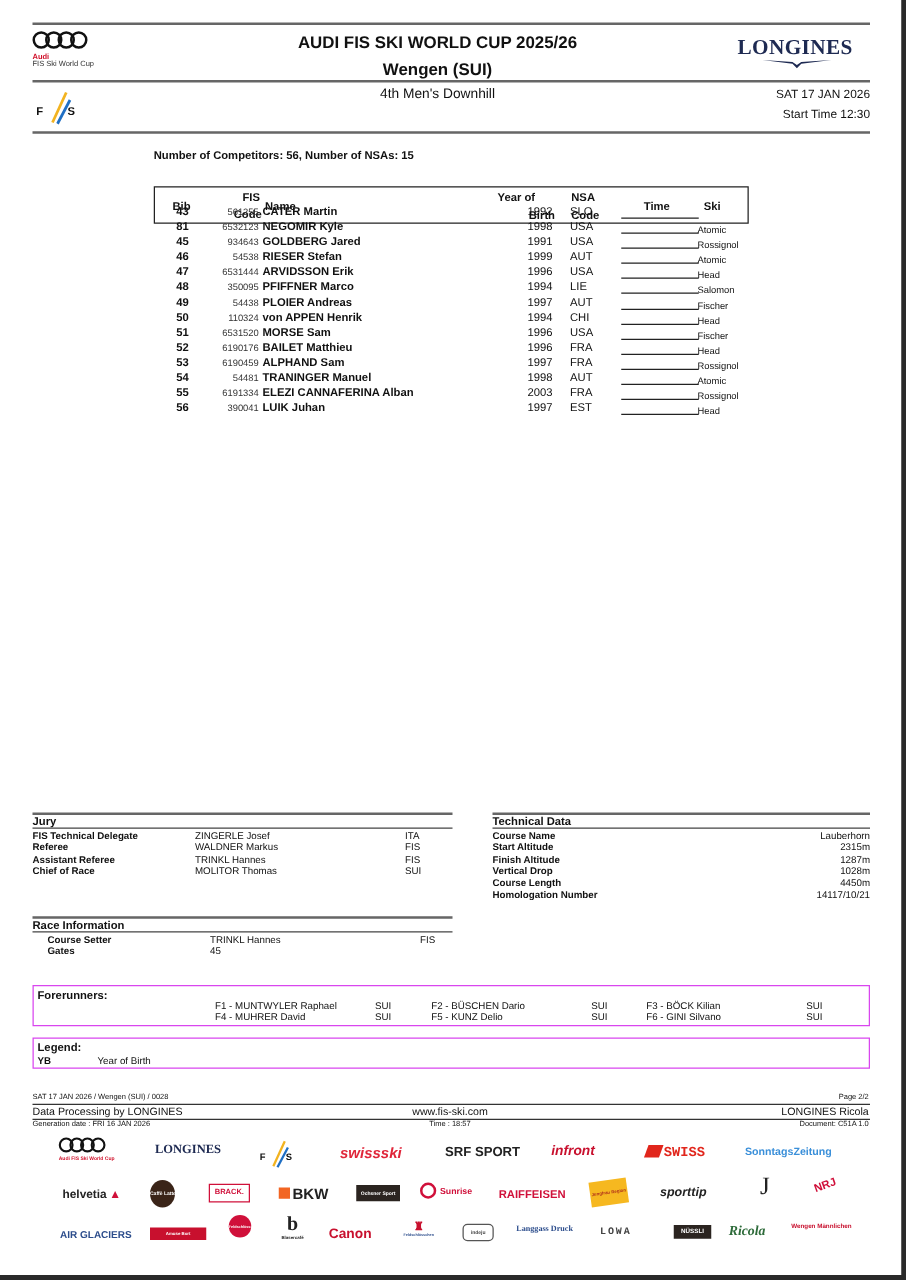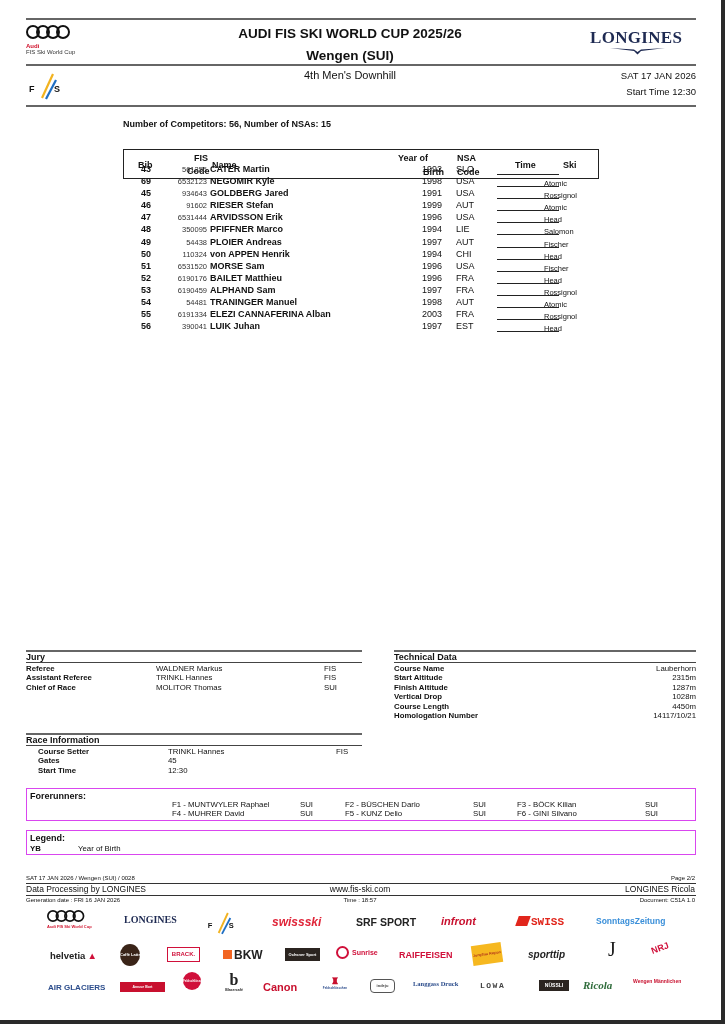--- a/index.html
+++ b/index.html
@@ -33,21 +33,21 @@
   .lh { position: absolute; }
   .rows { position: absolute; left: 123px; top: 164px; width: 480px; }
   .row { position: relative; height: 12.1px; font-size: 9px; }
   .row span { position: absolute; top: 0; }
   .c-bib { left: 10px; width: 26px; text-align: center; font-weight: bold; }
   .c-code { left: 36px; width: 48px; text-align: right; font-size: 7.5px; color: #333; top: 1px !important; }
   .c-name { left: 87px; font-weight: bold; }
   .c-yob { left: 285px; width: 34px; text-align: right; }
   .c-nsa { left: 333px; }
   .c-line { left: 374px; width: 62px; top: 10px !important; border-top: 1px solid #222; height: 0; }
-  .c-ski { left: 421px; font-size: 7.5px; top: 3px !important; }
+  .c-ski { left: 435px; font-size: 7.5px; top: 3px !important; }
 
   
   .sec-title { position: absolute; font-size: 9px; font-weight: bold; }
   .kv { position: absolute; font-size: 7.8px; }
   .kv-row { position: relative; height: 9.4px; }
   .kv-row span { position: absolute; top: 0; white-space: nowrap; }
   .k { font-weight: bold; }
 
   .box { position: absolute; border: 1px solid #d946ef; }
   .footer-t { position: absolute; font-size: 6px; }
@@ -118,40 +118,40 @@
     <div class="row">
         <span class="c-bib">43</span>
         <span class="c-code">561255</span>
         <span class="c-name">CATER Martin</span>
         <span class="c-yob">1992</span>
         <span class="c-nsa">SLO</span>
         <span class="c-line"></span>
         <span class="c-ski"></span>
       </div>
     <div class="row">
-        <span class="c-bib">69</span>
+        <span class="c-bib">81</span>
         <span class="c-code">6532123</span>
         <span class="c-name">NEGOMIR Kyle</span>
         <span class="c-yob">1998</span>
         <span class="c-nsa">USA</span>
         <span class="c-line"></span>
         <span class="c-ski">Atomic</span>
       </div>
     <div class="row">
         <span class="c-bib">45</span>
         <span class="c-code">934643</span>
         <span class="c-name">GOLDBERG Jared</span>
         <span class="c-yob">1991</span>
         <span class="c-nsa">USA</span>
         <span class="c-line"></span>
         <span class="c-ski">Rossignol</span>
       </div>
     <div class="row">
         <span class="c-bib">46</span>
-        <span class="c-code">91602</span>
+        <span class="c-code">54538</span>
         <span class="c-name">RIESER Stefan</span>
         <span class="c-yob">1999</span>
         <span class="c-nsa">AUT</span>
         <span class="c-line"></span>
         <span class="c-ski">Atomic</span>
       </div>
     <div class="row">
         <span class="c-bib">47</span>
         <span class="c-code">6531444</span>
         <span class="c-name">ARVIDSSON Erik</span>
@@ -241,20 +241,25 @@
         <span class="c-line"></span>
         <span class="c-ski">Head</span>
       </div>
   </div>
 
   <div class="hline" style="left:26px; top:650px; width:336px;"></div>
   <div class="sec-title" style="left:26px; top:652px;">Jury</div>
   <div class="hline" style="left:26px; top:662px; width:336px; border-top-width:1px; border-color:#444;"></div>
   <div class="kv" style="left:26px; top:664px; width:336px;">
     <div class="kv-row">
+        <span class="k" style="left:0">FIS Technical Delegate</span>
+        <span style="left:130px">ZINGERLE Josef</span>
+        <span style="left:298px">ITA</span>
+      </div>
+    <div class="kv-row">
         <span class="k" style="left:0">Referee</span>
         <span style="left:130px">WALDNER Markus</span>
         <span style="left:298px">FIS</span>
       </div>
     <div class="kv-row">
         <span class="k" style="left:0">Assistant Referee</span>
         <span style="left:130px">TRINKL Hannes</span>
         <span style="left:298px">FIS</span>
       </div>
     <div class="kv-row">
@@ -299,24 +304,20 @@
   <div class="hline" style="left:26px; top:745px; width:336px; border-top-width:1px; border-color:#444;"></div>
   <div class="kv" style="left:26px; top:747px; width:336px;margin-left:12px;">
     <div class="kv-row">
         <span class="k" style="left:0">Course Setter</span>
         <span style="left:130px">TRINKL Hannes</span>
         <span style="left:298px">FIS</span>
       </div>
     <div class="kv-row">
         <span class="k" style="left:0">Gates</span>
         <span style="left:130px">45</span>
-      </div>
-    <div class="kv-row">
-        <span class="k" style="left:0">Start Time</span>
-        <span style="left:130px">12:30</span>
       </div>
   </div>
 
   <div class="box" style="left:26px; top:788px; width:670px; height:33px;">
     <div class="sec-title" style="left:3px; top:2px;">Forerunners:</div>
     <div class="kv" style="left:145px; top:11px; width:520px;">
       <div class="kv-row">
         <span style="left:0">F1 - MUNTWYLER Raphael</span>
         <span style="left:128px">SUI</span>
         <span style="left:173px">F2 - BÜSCHEN Dario</span>

